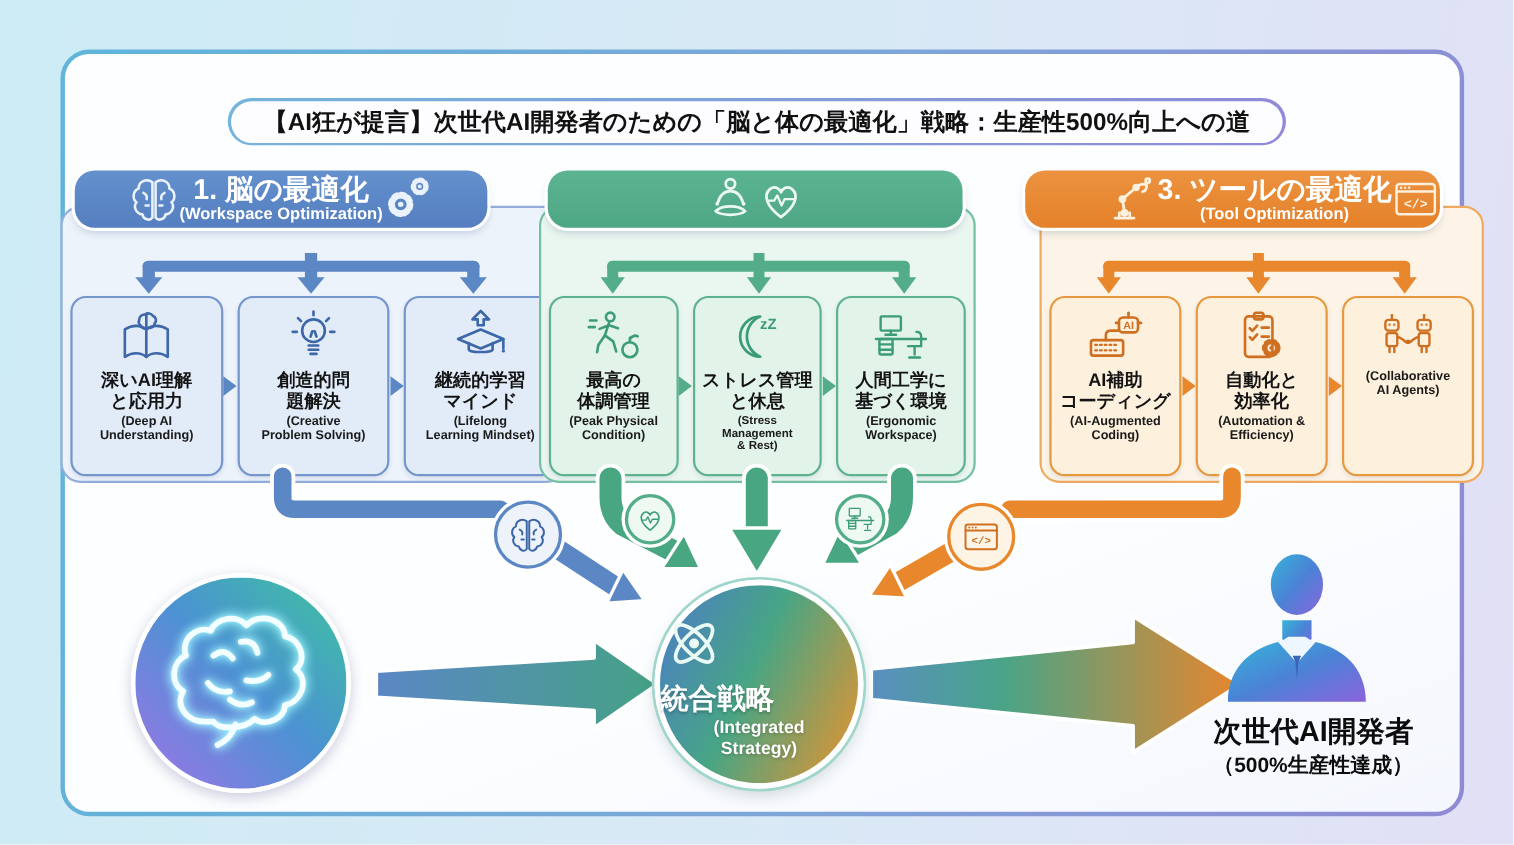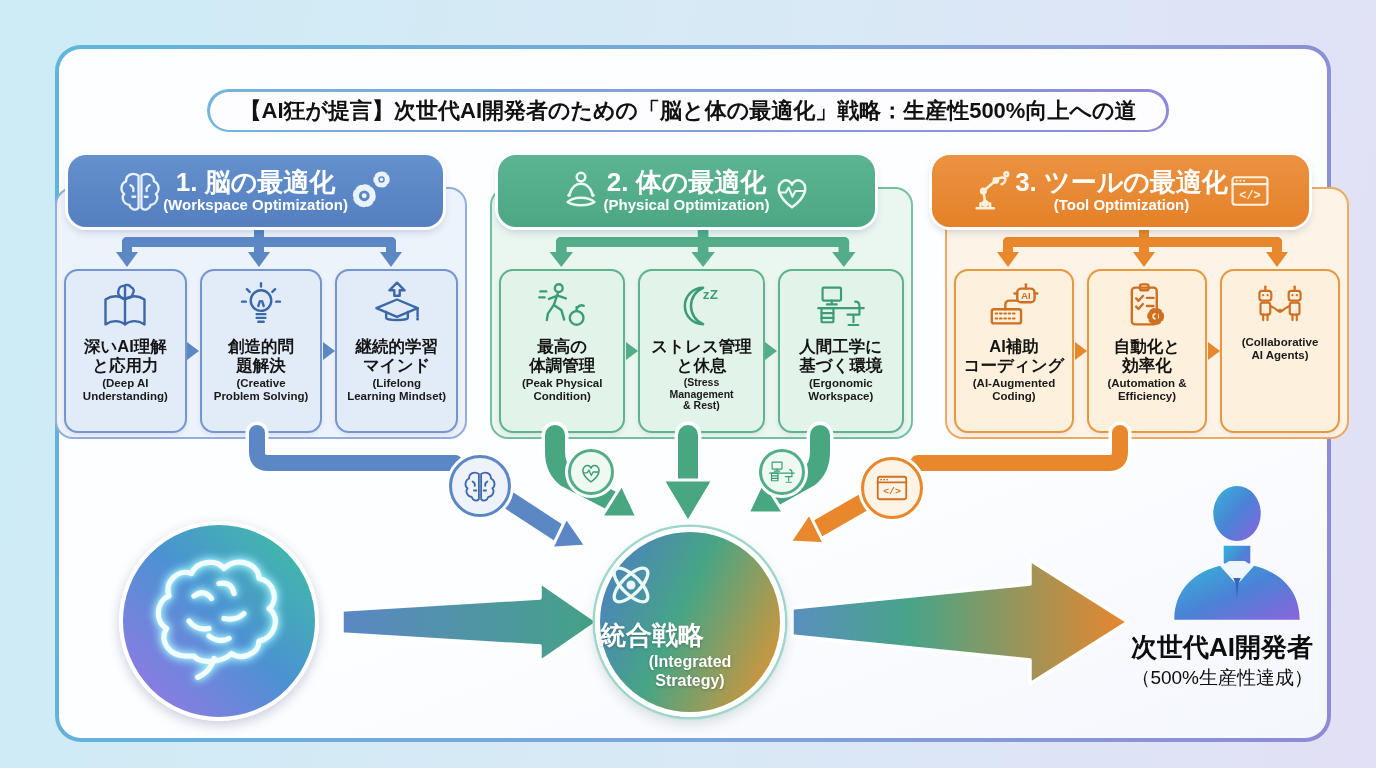--- a/index.html
+++ b/index.html
@@ -13,24 +13,24 @@
     background:linear-gradient(160deg,#fdfeff 60%,#f4f7fd 100%);}
   
   .title{position:absolute;left:0;top:34px;width:100%;text-align:center;
     font-size:41px;font-weight:900;color:#0d0d0d;letter-spacing:1px;z-index:5;}
   .pill-wrap{position:absolute;left:50%;transform:translateX(-50%);top:89px;border-radius:999px;
     background:linear-gradient(90deg,#74b4dd,#8f8ad8);padding:2.5px;z-index:5;}
   .pill{border-radius:999px;background:#fdfdff;padding:4px 30px;font-size:22px;font-weight:800;
     color:#111;white-space:nowrap;}
   
   .sec{position:absolute;top:187px;height:248px;border-radius:18px;border:2px solid;z-index:1;}
-  .sec-blue{background:#edf3fb;border-color:#93aedd;}
-  .sec-green{background:#eaf6f0;border-color:#74c0a0;padding-left:26px;}
+  .sec-blue{background:#edf3fb;border-color:#93aedd;padding-left:48px;}
+  .sec-green{background:#eaf6f0;border-color:#74c0a0;}
   .sec-orange{background:#fdf4e7;border-color:#edaa60;}
-  .hdr{position:absolute;top:155px;height:72px;border-radius:18px;display:flex;align-items:center;
+  .hdr{position:absolute;top:155px;height:52px;border-radius:18px;display:flex;align-items:center;
     justify-content:center;gap:0;color:#fff;z-index:4;
     box-shadow:0 0 0 3px #ffffff,0 4px 8px rgba(30,60,110,.25);}
   .hdr-blue{background:linear-gradient(180deg,#6490cd,#557fc0);}
   .hdr-green{background:linear-gradient(180deg,#5cb492,#4da684);}
   .hdr-orange{background:linear-gradient(180deg,#ec9240,#e48129);}
   .hdr-text{text-align:center;line-height:1.12;}
   .hdr-jp{font-size:26px;font-weight:800;}
   .hdr-en{font-size:15px;font-weight:700;}
   .hdr .ic{flex:none;display:flex;}
   
@@ -66,24 +66,24 @@
   .integration .jp2{font-size:26px;font-weight:800;text-shadow:0 1px 3px rgba(0,0,0,.25);margin-top:2px;}
   .integration .en2{font-size:16px;font-weight:700;white-space:pre-line;text-align:center;line-height:1.15;
     text-shadow:0 1px 3px rgba(0,0,0,.25);}
   
   .brainball{position:absolute;left:119px;top:521px;width:192px;height:192px;border-radius:50%;
     border:4px solid #fff;box-shadow:0 4px 12px rgba(60,60,120,.25);
     background:linear-gradient(225deg,#3fbfa4 5%,#4b92d2 48%,#9777e6 95%);
     display:flex;align-items:center;justify-content:center;z-index:20;}
   .neon{filter:drop-shadow(0 0 5px rgba(140,240,255,.95)) drop-shadow(0 0 2px rgba(190,250,255,.9));}
   
-  .person{position:absolute;left:1103px;top:479px;width:210px;display:flex;flex-direction:column;
-    align-items:flex-end;z-index:20;}
+  .person{position:absolute;left:1103px;top:497px;width:210px;display:flex;flex-direction:column;
+    align-items:flex-start;z-index:20;}
   .person .jp3{font-size:26px;font-weight:900;color:#0d0d0d;margin-top:8px;white-space:nowrap;}
-  .person .en3{font-size:19px;font-weight:400;color:#0d0d0d;white-space:nowrap;}
+  .person .en3{font-size:19px;font-weight:700;color:#0d0d0d;white-space:nowrap;}
   svg{display:block;}
   .defs{position:absolute;width:0;height:0;overflow:hidden;}
 </style>
 </head>
 <body>
 
 <svg class="defs" xmlns="http://www.w3.org/2000/svg">
   <defs>
     <linearGradient id="g-person" x1="0" y1="0" x2="1" y2="1">
       <stop offset="0" stop-color="#35b4d8"></stop>
@@ -368,24 +368,20 @@
 Workspace)</div>
       </div>
     </div>
   </div>
   <div class="hdr hdr-green" style="left:498px;width:377px;">
     <span class="ic">
         <svg width="46" height="46" style="color:#ecf9f2">
           <use href="#sym-meditate"></use>
         </svg>
       </span>
-    <div class="hdr-text">
-      <div class="hdr-jp">2. 体の最適化</div>
-      <div class="hdr-en">(Physical Optimization)</div>
-    </div>
     <span class="ic">
         <svg width="46" height="46" style="color:#ecf9f2">
           <use href="#sym-heartpulse"></use>
         </svg>
       </span>
   </div>
 
   <div class="sec sec-orange" style="left:945px;width:400px;">
     <svg class="branch" viewBox="0 0 400 39" preserveAspectRatio="none">
       <g stroke="#e8872c" stroke-width="10" stroke-linecap="round" fill="#e8872c">
@@ -430,21 +426,21 @@
         <span class="ic">
             <svg width="52" height="52" style="color:#cf6f21">
               <use href="#sym-robots"></use>
             </svg>
           </span>
         <div class="en">(Collaborative
 AI Agents)</div>
       </div>
     </div>
   </div>
-  <div class="hdr hdr-orange" style="left:932px;width:377px;">
+  <div class="hdr hdr-orange" style="left:932px;width:377px;justify-content:flex-end;">
     <span class="ic">
         <svg width="46" height="46" style="color:#fdf1de">
           <use href="#sym-robotarm"></use>
         </svg>
       </span>
     <div class="hdr-text">
       <div class="hdr-jp">3. ツールの最適化</div>
       <div class="hdr-en">(Tool Optimization)</div>
     </div>
     <span class="ic">

